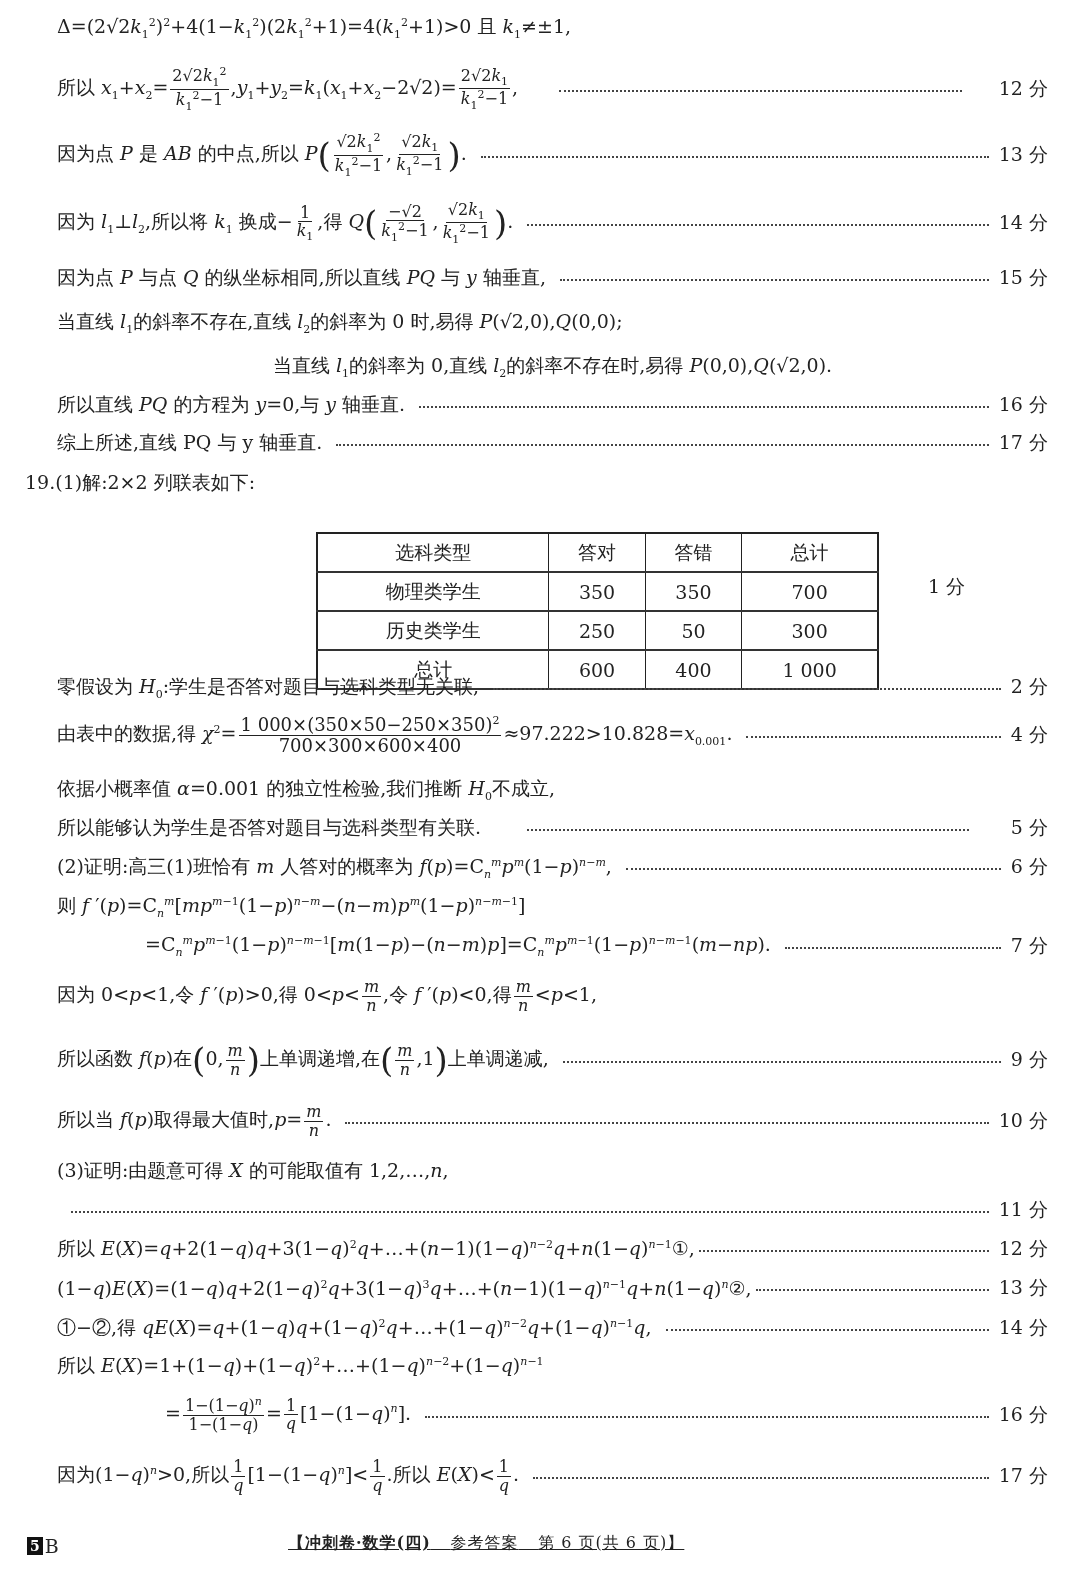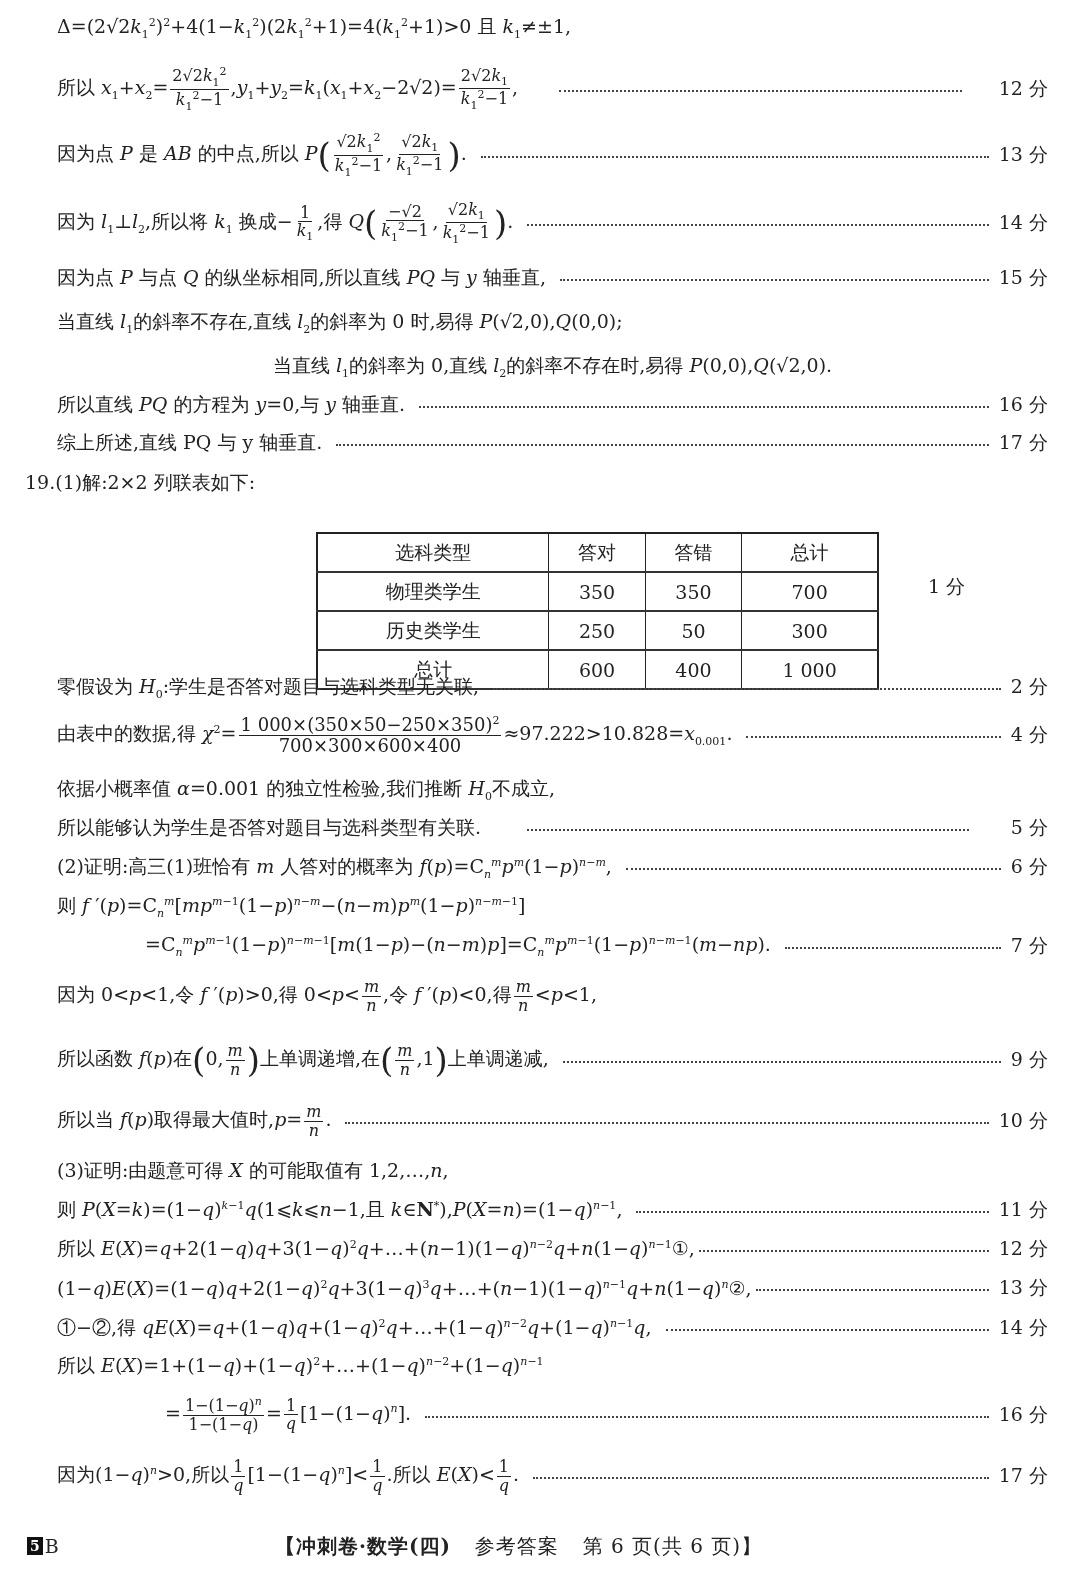--- a/index.html
+++ b/index.html
@@ -13,21 +13,21 @@
   .frac { display:inline-flex; flex-direction:column; align-items:center; vertical-align:middle; font-size:16px; line-height:1.1; margin:0 2px; }
   .frac .num { border-bottom:1.5px solid #222; padding:0 2px; }
   .frac .den { padding:0 2px; }
   .big { font-size:34px; vertical-align:middle; font-weight:200; }
   sup, sub { font-size:11px; }
   table.ct { position:absolute; left:268px; top:532px; width:563px; border-collapse:collapse; border:2px solid #222; font-size:19px;margin-left:48px; }
   table.ct td { border:1.5px solid #222; text-align:center; height:35px; }
   table.ct tr { border-bottom:2px solid #333; }
   .footer-left { position:absolute; left:27px; top:1535px; font-size:19px; display:flex; align-items:center; }
   .badge { background:#111; color:#fff; font-size:14px; font-weight:bold; padding:0 3px; margin-right:2px; line-height:18px; }
-  .footer-center { position:absolute; left:275px; top:1533px; font-size:20px; font-weight:bold; letter-spacing:1px; }
+  .footer-center { position:absolute; left:288px; top:1533px; font-size:16px; font-weight:bold; letter-spacing:1px;text-decoration:underline; }
   .footer-center span.n { font-weight:normal; }
 </style>
 </head>
 <body>
 
 <div class="line" style="top:14px;">
   <span class="txt">Δ=(2√2<i>k</i><sub>1</sub><sup>2</sup>)<sup>2</sup>+4(1−<i>k</i><sub>1</sub><sup>2</sup>)(2<i>k</i><sub>1</sub><sup>2</sup>+1)=4(<i>k</i><sub>1</sub><sup>2</sup>+1)&gt;0 且 <i>k</i><sub>1</sub>≠±1,</span>
 </div>
 
 <div class="line" style="top:66px;gap:27px;">
@@ -202,21 +202,20 @@
       </span>.</span>
   <span class="dots"></span>
   <span class="score">10 分</span>
 </div>
 
 <div class="line" style="top:1158px;">
   <span class="txt">(3)证明:由题意可得 <i>X</i> 的可能取值有 1,2,…,<i>n</i>,</span>
 </div>
 
 <div class="line" style="top:1197px;">
-  <span class="txt">则 <i>P</i>(<i>X</i>=<i>k</i>)=(1−<i>q</i>)<sup><i>k</i>−1</sup><i>q</i>(1⩽<i>k</i>⩽<i>n</i>−1,且 <i>k</i>∈<b>N</b><sup>*</sup>),<i>P</i>(<i>X</i>=<i>n</i>)=(1−<i>q</i>)<sup><i>n</i>−1</sup>,</span>
   <span class="dots"></span>
   <span class="score">11 分</span>
 </div>
 
 <div class="line" style="top:1236px;">
   <span class="txt">所以 <i>E</i>(<i>X</i>)=<i>q</i>+2(1−<i>q</i>)<i>q</i>+3(1−<i>q</i>)<sup>2</sup><i>q</i>+…+(<i>n</i>−1)(1−<i>q</i>)<sup><i>n</i>−2</sup><i>q</i>+<i>n</i>(1−<i>q</i>)<sup><i>n</i>−1</sup>①,</span>
   <span class="dots" style="margin-left:4px;"></span>
   <span class="score">12 分</span>
 </div>
 

